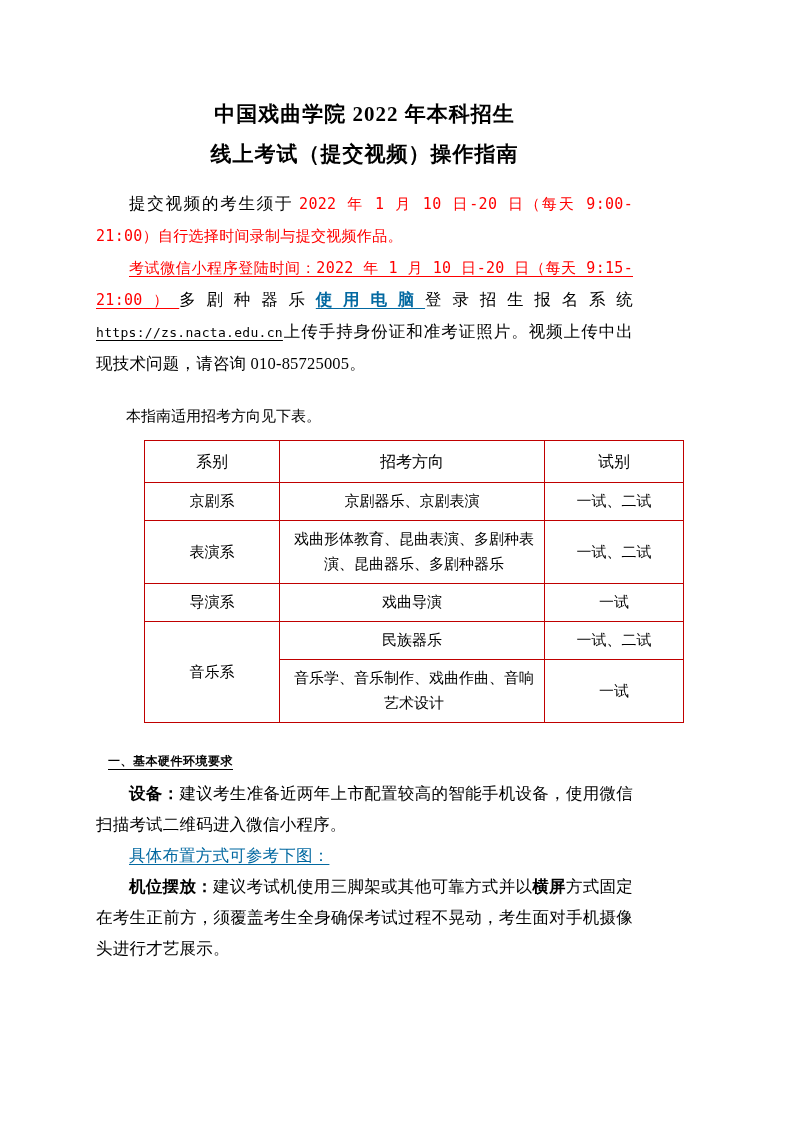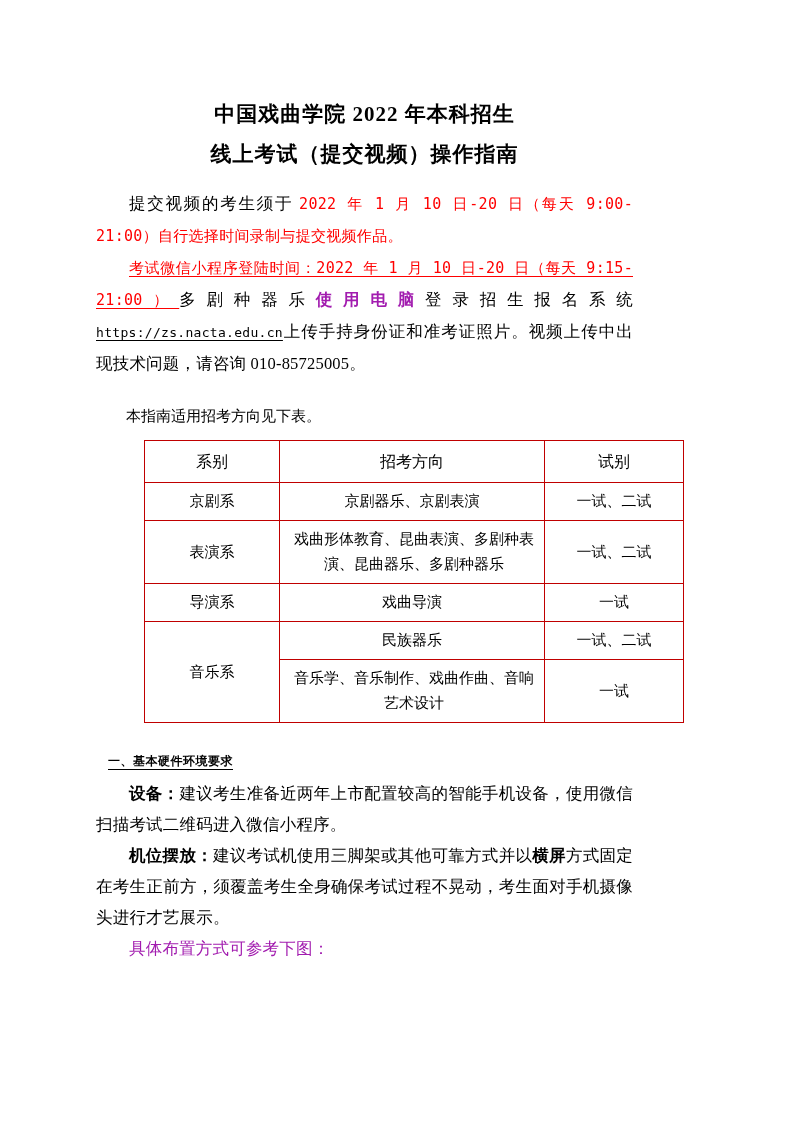--- a/index.html
+++ b/index.html
@@ -33,21 +33,22 @@
 
   p.body-par {
     font-size: 16.5px;
     line-height: 31px;
     margin: 0;
     text-indent: 2em;
     text-align: justify;
     letter-spacing: 0.2px;
   }
   .black-u {
-    color: #a21caf;
+    color: #0369a1;
+    text-decoration: underline;
     text-underline-offset: 3px;
   }
   .bold { font-weight: bold; }
   .mono-red {
     font-family: "DejaVu Sans Mono", "Liberation Mono", monospace;
     font-size: 15px;
     color: #ff0000;
     letter-spacing: 0.3px;
   }
   .mono-red-u {
@@ -172,20 +173,20 @@
 
   <h2 class="section-h">
     <span class="sec-underline">一、基本硬件环境要求</span>
   </h2>
 
   <p class="body-par">
     <span class="bold">设备：</span><span>建议考生准备近两年上市配置较高的智能手机设备，使用微信扫描考试二维码进入微信小程序。</span>
   </p>
 
   <p class="body-par">
-    <span class="bold">机位摆放：</span><span>建议考试机使用三脚架或其他可靠方式并以</span><span class="bold">横屏</span><span>方式固定在考生正前方，须覆盖考生全身确保考试过程不晃动，考生面对手机摄像头进行才艺展示。</span>
+    <span class="black-u">具体布置方式可参考下图：</span>
   </p>
 
   <p class="body-par">
-    <span class="black-u">具体布置方式可参考下图：</span>
+    <span class="bold">机位摆放：</span><span>建议考试机使用三脚架或其他可靠方式并以</span><span class="bold">横屏</span><span>方式固定在考生正前方，须覆盖考生全身确保考试过程不晃动，考生面对手机摄像头进行才艺展示。</span>
   </p>
 
 </div>
 
 </body></html>

